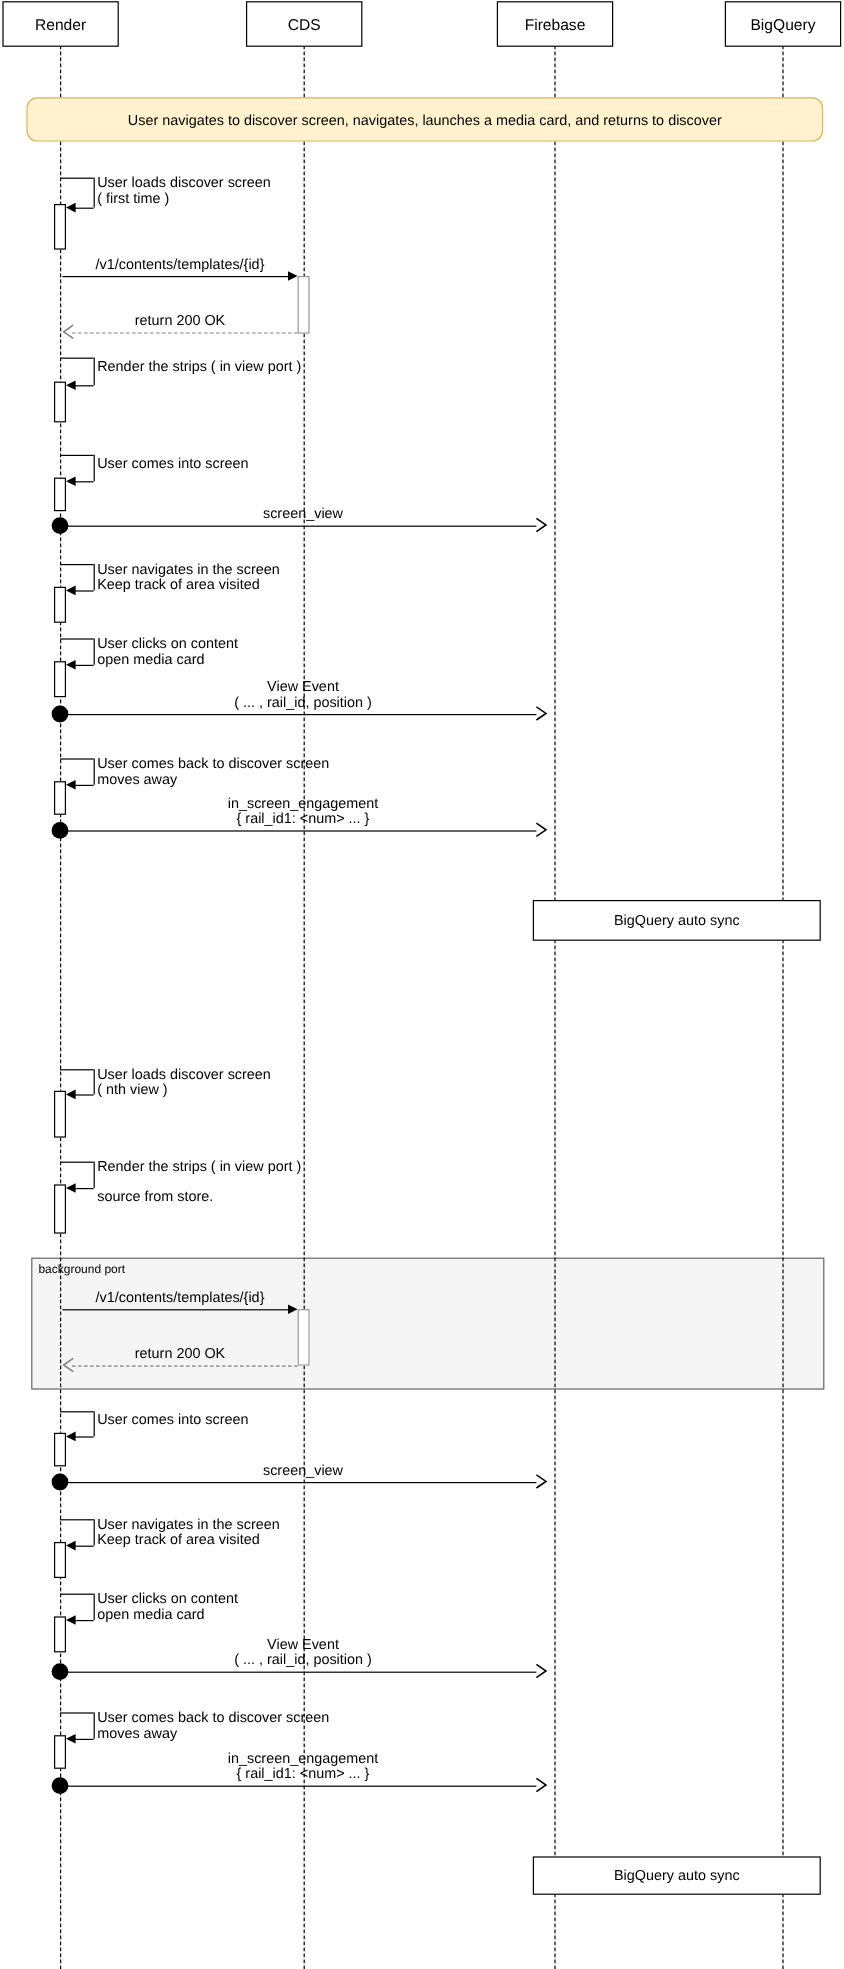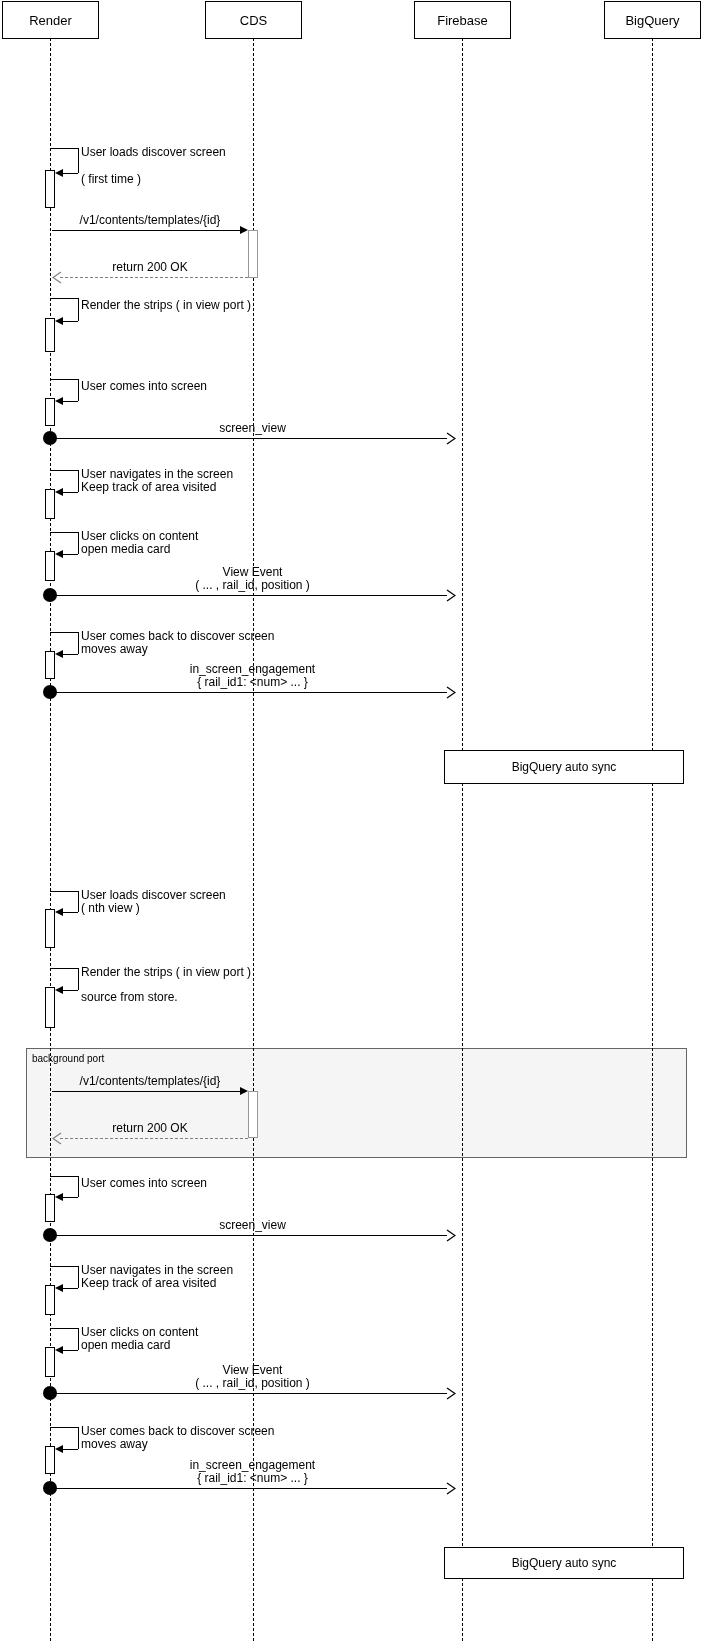--- a/index.html
+++ b/index.html
@@ -47,28 +47,29 @@
       <div class="abs" style="position: static;">CDS</div>
     </div>
     <div class="abs lifeline" style="left: 462px; top: 38px; height: 1603px;"></div>
     <div class="abs actor" style="left: 414px; top: 1px; width: 97px; height: 38px;">
       <div class="abs" style="position: static;">Firebase</div>
     </div>
     <div class="abs lifeline" style="left: 652px; top: 38px; height: 1603px;"></div>
     <div class="abs actor" style="left: 604px; top: 1px; width: 97px; height: 38px;">
       <div class="abs" style="position: static;">BigQuery</div>
     </div>
+    <div class="abs banner" style="left: 22px; top: 81px; width: 664px; height: 37px; background: rgb(255, 242, 204); border-color: rgb(214, 182, 86);">User navigates to discover screen, navigates, launches a media card, and returns to discover</div>
     <div class="abs hline" style="left: 50px; top: 148px; width: 28px;"></div>
     <div class="abs vline" style="left: 78px; top: 148px; height: 25px;"></div>
     <div class="abs hline" style="left: 62px; top: 173px; width: 16px;"></div>
     <div class="abs tri-left" style="left: 55px; top: 169px;"></div>
     <div class="abs bar" style="left: 45px; top: 170px; width: 10px; height: 38px;"></div>
     <div class="abs msg-label" style="left: 81px; top: 146px;">
       <div class="abs" style="position: static;">User loads discover screen</div>
-      <div class="abs" style="position: static; margin-top: 14px;">( first time )</div>
+      <div class="abs" style="position: static;">( first time )</div>
     </div>
     <div class="abs hline" style="left: 50px; top: 298px; width: 28px;"></div>
     <div class="abs vline" style="left: 78px; top: 298px; height: 23px;"></div>
     <div class="abs hline" style="left: 62px; top: 321px; width: 16px;"></div>
     <div class="abs tri-left" style="left: 55px; top: 317px;"></div>
     <div class="abs bar" style="left: 45px; top: 318px; width: 10px; height: 34px;"></div>
     <div class="abs msg-label" style="left: 81px; top: 299px;">
       <div class="abs" style="position: static;">Render the strips ( in view port )</div>
     </div>
     <div class="abs hline" style="left: 50px; top: 379px; width: 28px;"></div>

